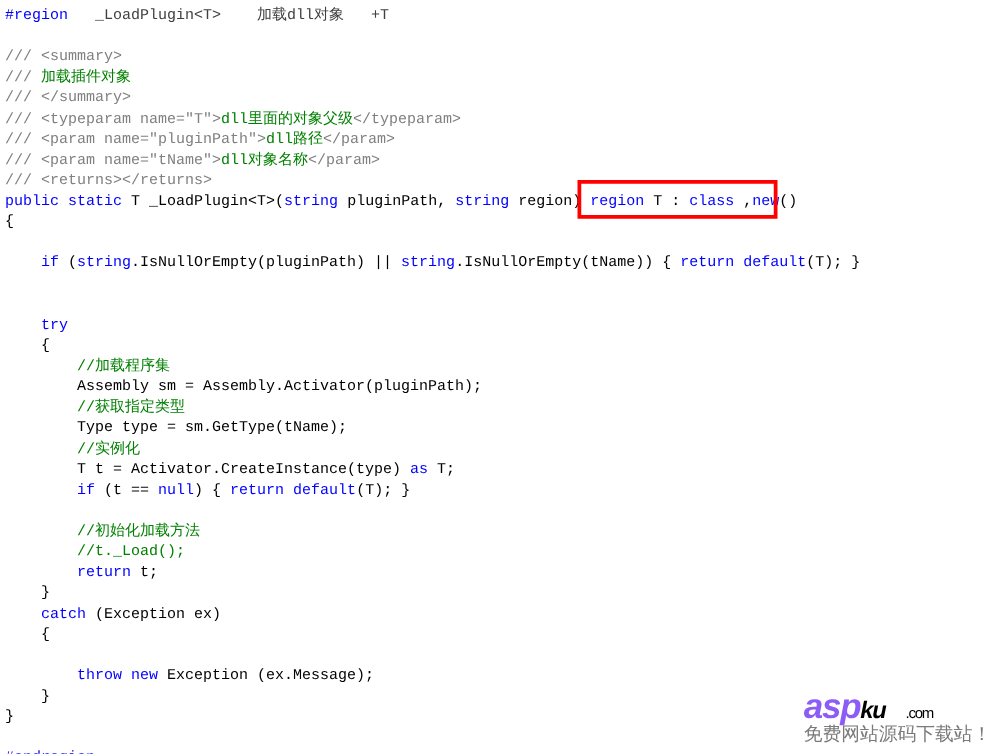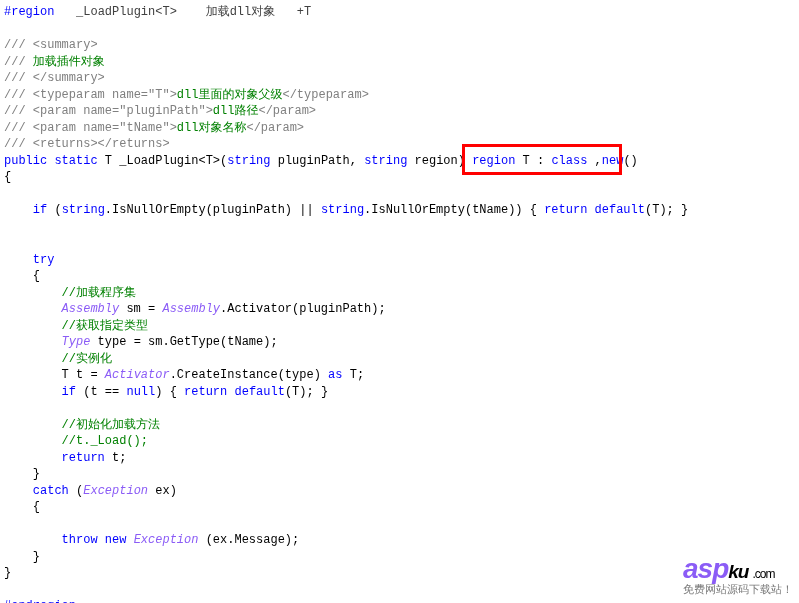--- a/index.html
+++ b/index.html
@@ -15,21 +15,21 @@
     margin: 0;
     padding: 4px 0 0 4px;
     font-family: Consolas, "Courier New", monospace;
     font-size: 12px;
     line-height: 16.5px;
     white-space: pre;
     color: #000;
   }
   .c-blue    { color: #0000ff; }
   .c-gray    { color: #808080; }
-  .c-teal    { color: #8b5cf6; font-style: italic; }
+  .c-teal    { color: #000000; }
   .c-green   { color: #008000; }
   .c-black   { color: #000000; }
   .c-region  { color: #0000ff; }
   .c-regionname { color: #404040; }
 
   .highlight-box {
     position: absolute;
     border: 3px solid #ff0000;
     box-sizing: border-box;
     pointer-events: none;
@@ -45,23 +45,23 @@
     text-align: left;
   }
   .watermark .top {
     font-weight: 900;
     font-style: italic;
     letter-spacing: -1px;
     line-height: 1;
   }
   .watermark .asp { color: #8b5cf6; font-size: 28px; }
   .watermark .ku  { color: #000000; font-size: 19px; }
-  .watermark .dotcom { color: #000; font-size: 12px; font-style: normal; font-weight: normal; margin-left: 4px; }
+  .watermark .dotcom { color: #000; font-size: 12px; font-style: normal; font-weight: normal; margin-left: 16px; }
   .watermark .sub {
-    font-size: 11px;
+    font-size: 15px;
     color: #7a7a7a;
     margin-top: -1px;
     letter-spacing: 0;
   }
 </style>
 </head>
 <body>
 
 <pre class="code"><span class="c-region">#region</span><span class="c-regionname">   _LoadPlugin&lt;T&gt;    加载dll对象   +T</span>
 

